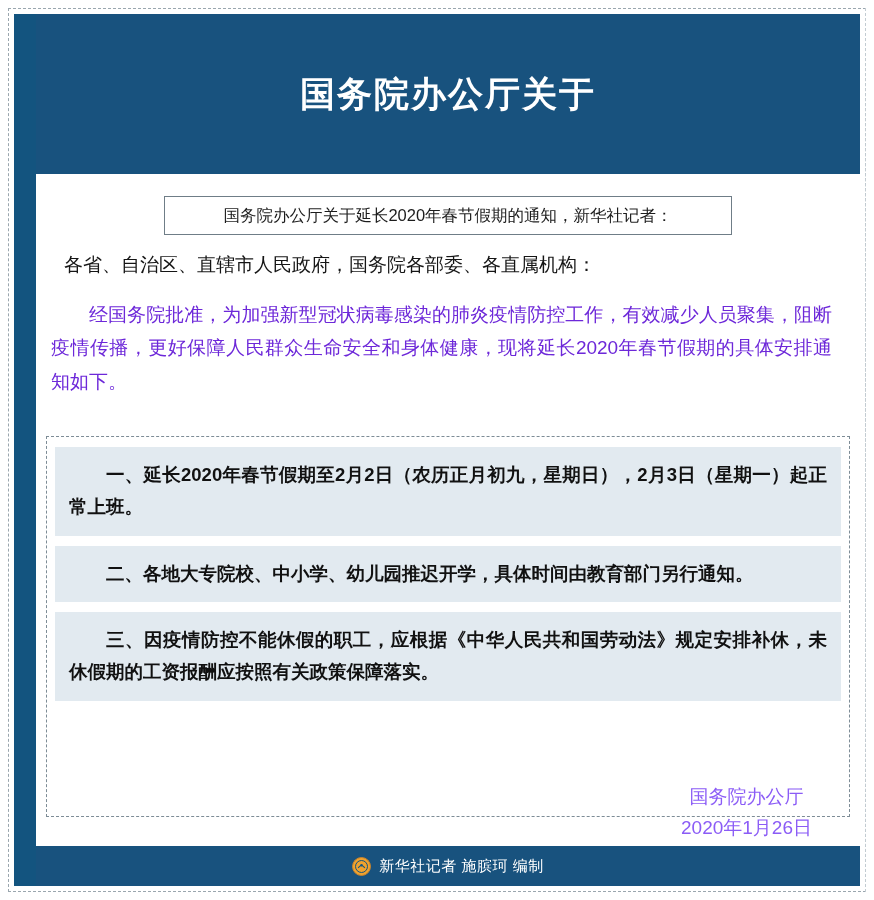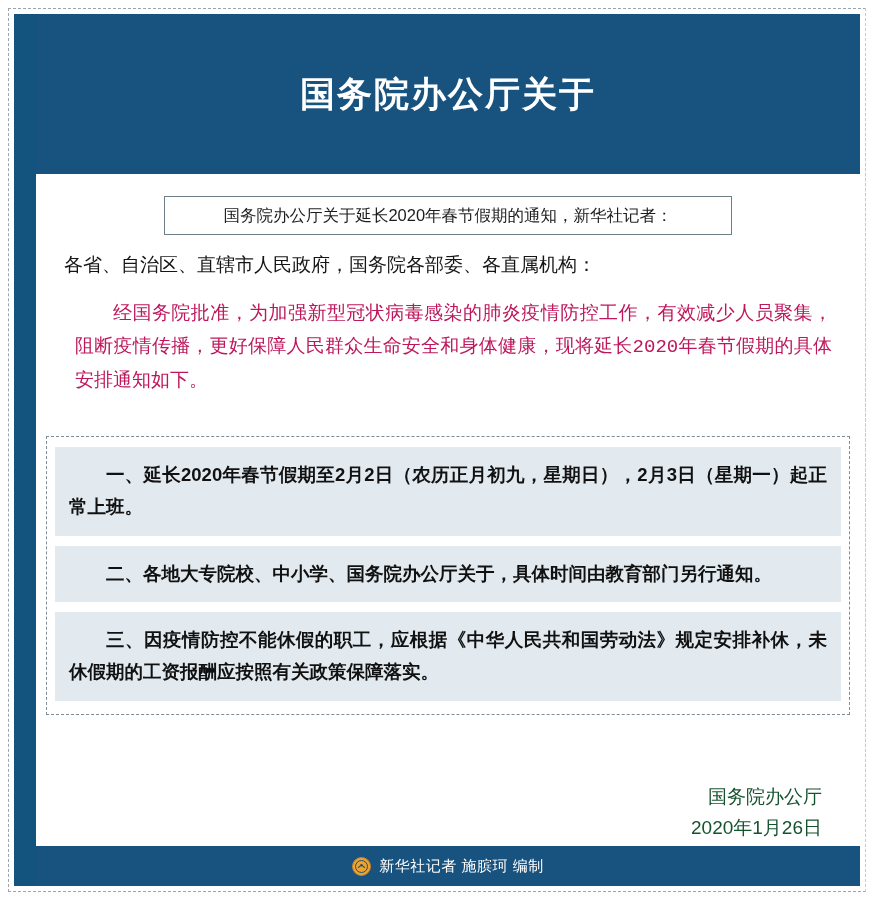--- a/index.html
+++ b/index.html
@@ -91,60 +91,59 @@
     line-height: 1.4;
     white-space: nowrap;
   }
   .salutation {
     margin: 16px 0 0 28px;
     font-size: 19px;
     color: #151515;
     line-height: 1.5;
   }
   .intro {
-    margin: 18px 28px 0 39px;
+    margin: 18px 28px 0 15px;
     font-size: 19px;
-    color: #be185d;
+    color: #6d28d9;
     line-height: 1.78;
     text-indent: 2em;
     text-align: justify;
-    font-family: Liberation Mono, monospace;
   }
   
   .items-box {
     position: absolute;
     left: 10px;
     top: 262px;
     width: 804px;
-    height: 279px;
+    height: 381px;
     border: 1px dashed #7d8c96;
     box-sizing: border-box;
     padding: 10px 8px;
   }
   .item {
     background: #e2eaf0;
     margin-bottom: 10px;
     padding: 12px 14px 13px 14px;
     box-sizing: border-box;
     font-size: 18.5px;
     font-weight: bold;
     color: #111111;
     line-height: 1.72;
     text-indent: 2em;
     text-align: justify;
   }
   .item:last-child { margin-bottom: 0; }
   
   .signature {
     position: absolute;
-    right: 38px;
+    right: 48px;
     top: 608px;
-    text-align: right;
+    text-align: center;
     font-size: 19px;
-    color: #14532d;
+    color: #8b5cf6;
     line-height: 1.62;
   }
   
   .footer {
     position: absolute;
     left: 22px;
     top: 832px;
     width: 824px;
     height: 40px;
     background: #18527e;
@@ -197,21 +196,21 @@
 
     <div class="body-area">
       <div class="lead-box">国务院办公厅关于延长2020年春节假期的通知，新华社记者：</div>
 
       <div class="salutation">各省、自治区、直辖市人民政府，国务院各部委、各直属机构：</div>
 
       <div class="intro">经国务院批准，为加强新型冠状病毒感染的肺炎疫情防控工作，有效减少人员聚集，阻断疫情传播，更好保障人民群众生命安全和身体健康，现将延长2020年春节假期的具体安排通知如下。</div>
 
       <div class="items-box">
         <div class="item">一、延长2020年春节假期至2月2日（农历正月初九，星期日），2月3日（星期一）起正常上班。</div>
-        <div class="item">二、各地大专院校、中小学、国务院办公厅关于，具体时间由教育部门另行通知。</div>
+        <div class="item">二、各地大专院校、中小学、幼儿园推迟开学，具体时间由教育部门另行通知。</div>
         <div class="item">三、因疫情防控不能休假的职工，应根据《中华人民共和国劳动法》规定安排补休，未休假期的工资报酬应按照有关政策保障落实。</div>
       </div>
 
       <div class="signature">
         <div>国务院办公厅</div>
         <div>2020年1月26日</div>
       </div>
     </div>
 
     <div class="footer">

